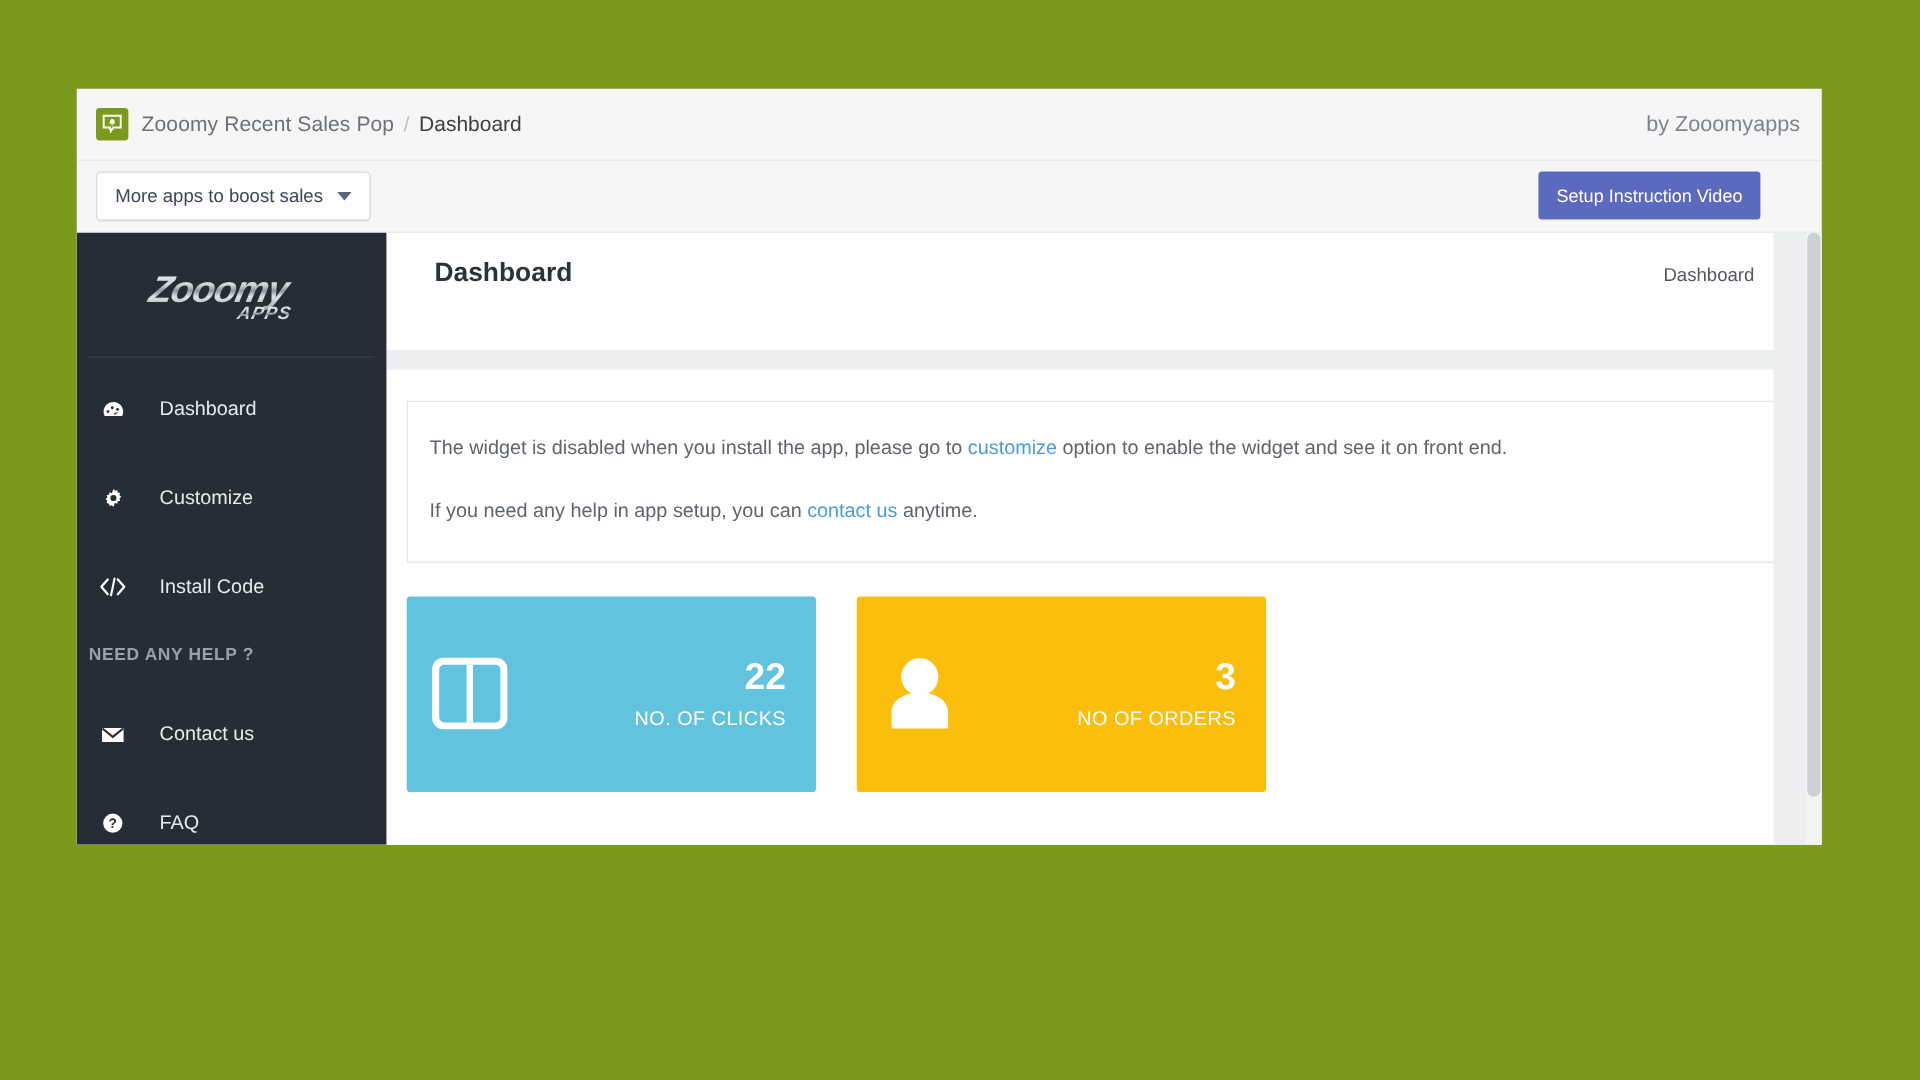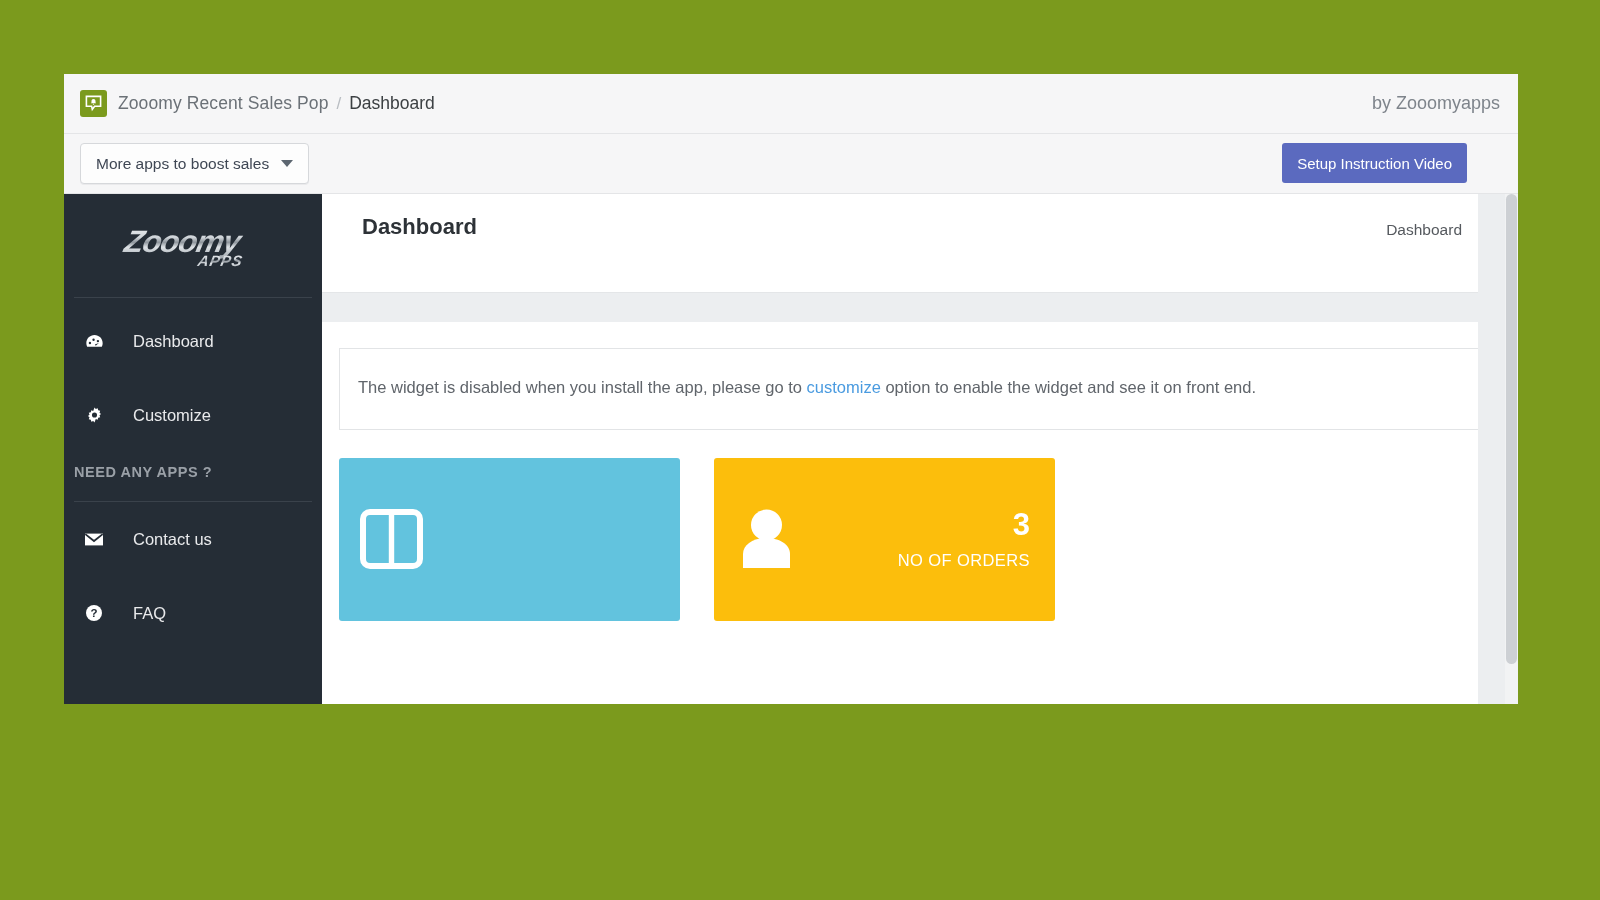--- a/index.html
+++ b/index.html
@@ -245,21 +245,21 @@
     margin-left: auto;
     font-size: 15.5px;
     color: #55595e;
     padding-top: 7px;
     white-space: nowrap;
   }
 
   
   #panel {
     background: #ffffff;
-    margin-top: 29px;
+    margin-top: 15px;
     padding: 26px 17px 40px 17px;
     min-height: 410px;
   }
 
   
   #notice-box {
     border: 1px solid #e2e4e6;
     background: #ffffff;
     padding: 27px 18px 29px 18px;
   }
@@ -428,24 +428,34 @@
         <div class="nav-item">
           <span class="nav-ico">
             <svg width="19" height="19" viewBox="0 0 20 20">
               <path d="M10 1.6 l1.35 1.6 2.03 -.72 .5 2.1 2.1 .5 -.72 2.03 1.6 1.35 -1.6 1.35 .72 2.03 -2.1 .5 -.5 2.1 -2.03 -.72 L10 17.4 l-1.35 -1.6 -2.03 .72 -.5 -2.1 -2.1 -.5 .72 -2.03 L3.14 10.46 l1.6 -1.35 -.72 -2.03 2.1 -.5 .5 -2.1 2.03 .72 z" fill="#ffffff"></path>
               <circle cx="10" cy="9.5" r="2.7" fill="#252d36"></circle>
             </svg>
           </span>
           <span class="nav-label">Customize</span>
         </div>
 
+        <div class="nav-item">
+          <span class="nav-ico">
+            <svg width="22" height="18" viewBox="0 0 24 18">
+              <path d="M7.4 2.3 L1.6 9 L7.4 15.7" fill="none" stroke="#ffffff" stroke-width="2.1" stroke-linecap="round" stroke-linejoin="round"></path>
+              <path d="M16.6 2.3 L22.4 9 L16.6 15.7" fill="none" stroke="#ffffff" stroke-width="2.1" stroke-linecap="round" stroke-linejoin="round"></path>
+              <path d="M13.6 1.4 L10.4 16.6" fill="none" stroke="#ffffff" stroke-width="1.9" stroke-linecap="round"></path>
+            </svg>
+          </span>
+          <span class="nav-label">Install Code</span>
+        </div>
 
       </div>
 
-      <div id="sidebar-section-title">NEED ANY APPS ?</div>
+      <div id="sidebar-section-title">NEED ANY HELP ?</div>
 
       <div id="sidebar-divider-mid"></div>
 
       <div>
 
         <div class="nav-item">
           <span class="nav-ico">
             <svg width="20" height="15" viewBox="0 0 20 15">
               <path d="M1 1.6 h18 v11.8 h-18 z" fill="#ffffff"></path>
               <path d="M1.3 2.1 L10 9.0 L18.7 2.1" fill="none" stroke="#252d36" stroke-width="1.8"></path>
@@ -474,31 +484,38 @@
           <h1 id="page-title">Dashboard</h1>
           <div id="page-breadcrumb">Dashboard</div>
         </div>
 
         <section id="panel">
 
           <div id="notice-box">
             <p class="notice-line">
               <span>The widget is disabled when you install the app, please go to </span><a class="notice-link" href="#">customize</a><span> option to enable the widget and see it on front end.</span>
             </p>
+            <p class="notice-line">
+              <span>If you need any help in app setup, you can </span><a class="notice-link" href="#">contact us</a><span> anytime.</span>
+            </p>
           </div>
 
           <div id="stat-cards">
 
             <div class="stat-card clicks">
               <span class="stat-ico">
                 <svg width="63" height="60" viewBox="0 0 63 60">
                   <rect x="3" y="3" width="57" height="54" rx="7" ry="7" fill="none" stroke="#ffffff" stroke-width="6"></rect>
                   <rect x="28.8" y="6" width="5.4" height="48" fill="#ffffff"></rect>
                 </svg>
               </span>
+              <div class="stat-text">
+                <div class="stat-value">22</div>
+                <div class="stat-label">NO. OF CLICKS</div>
+              </div>
             </div>
 
             <div class="stat-card orders">
               <span class="stat-ico">
                 <svg width="63" height="62" viewBox="0 0 63 62">
                   <circle cx="31.5" cy="17" r="15.5" fill="#ffffff"></circle>
                   <path d="M8 60 V46 c0 -9.5 10.5 -16 23.5 -16 s23.5 6.5 23.5 16 V60 z" fill="#ffffff"></path>
                 </svg>
               </span>
               <div class="stat-text">

